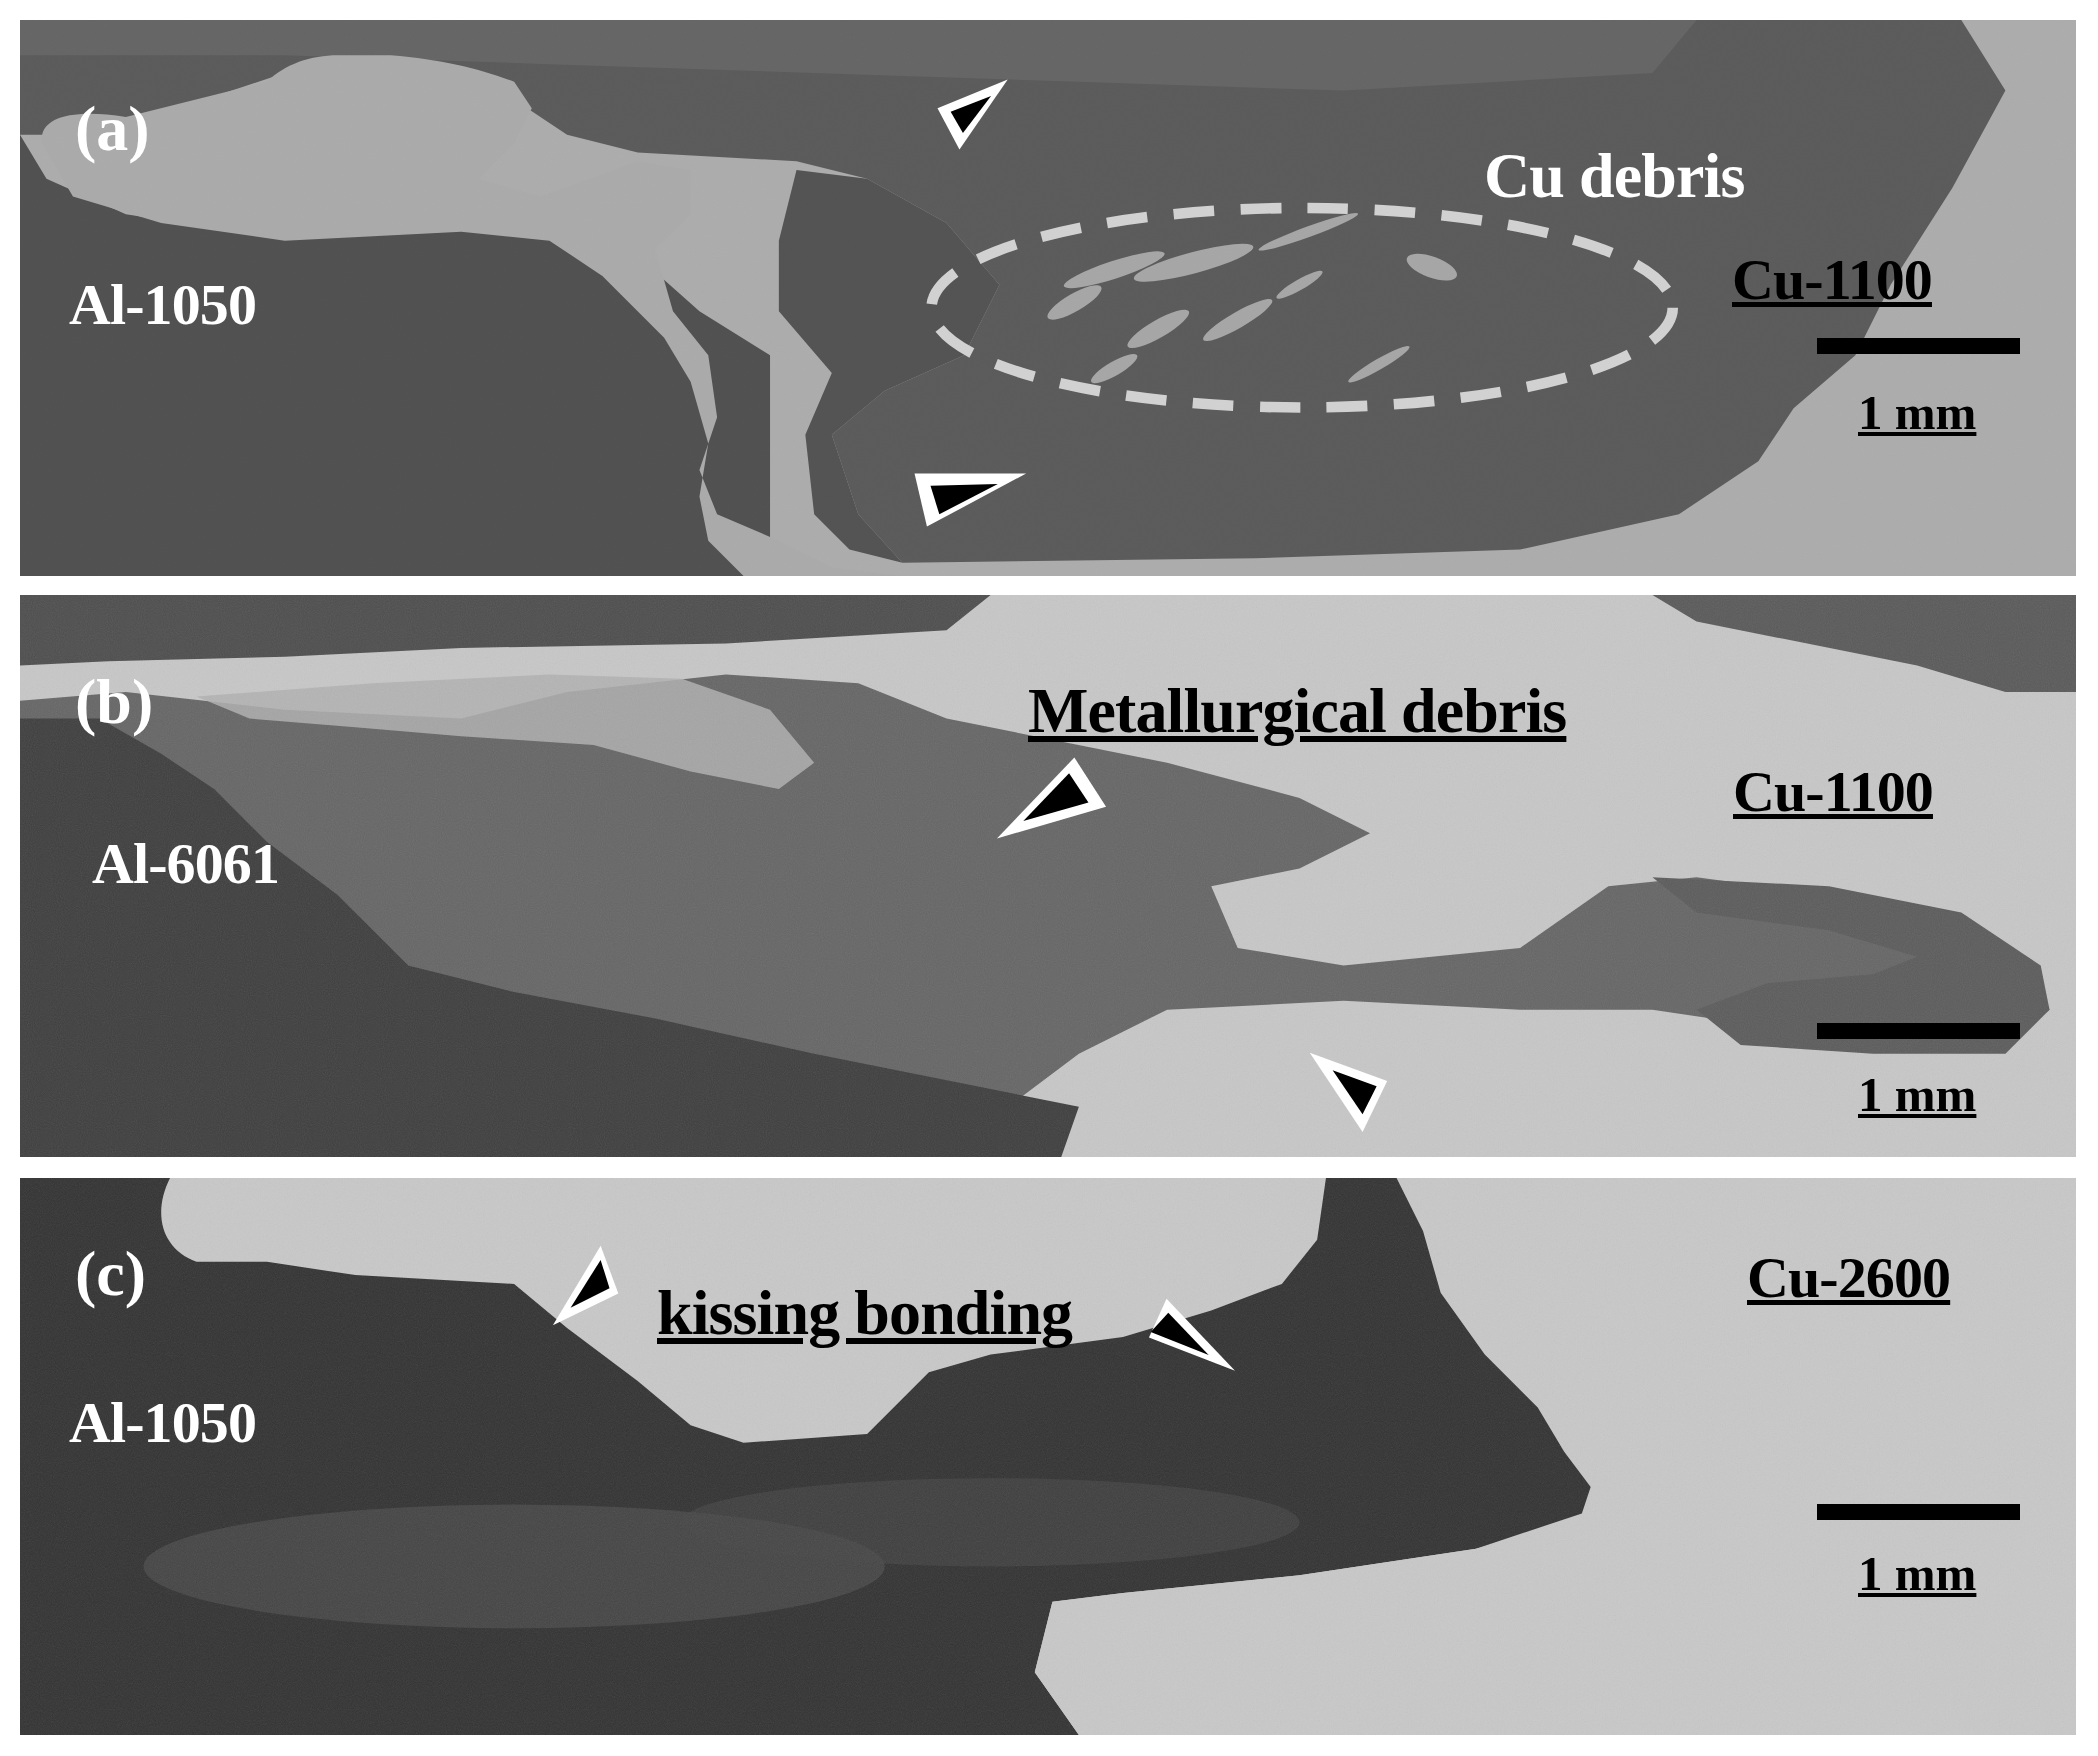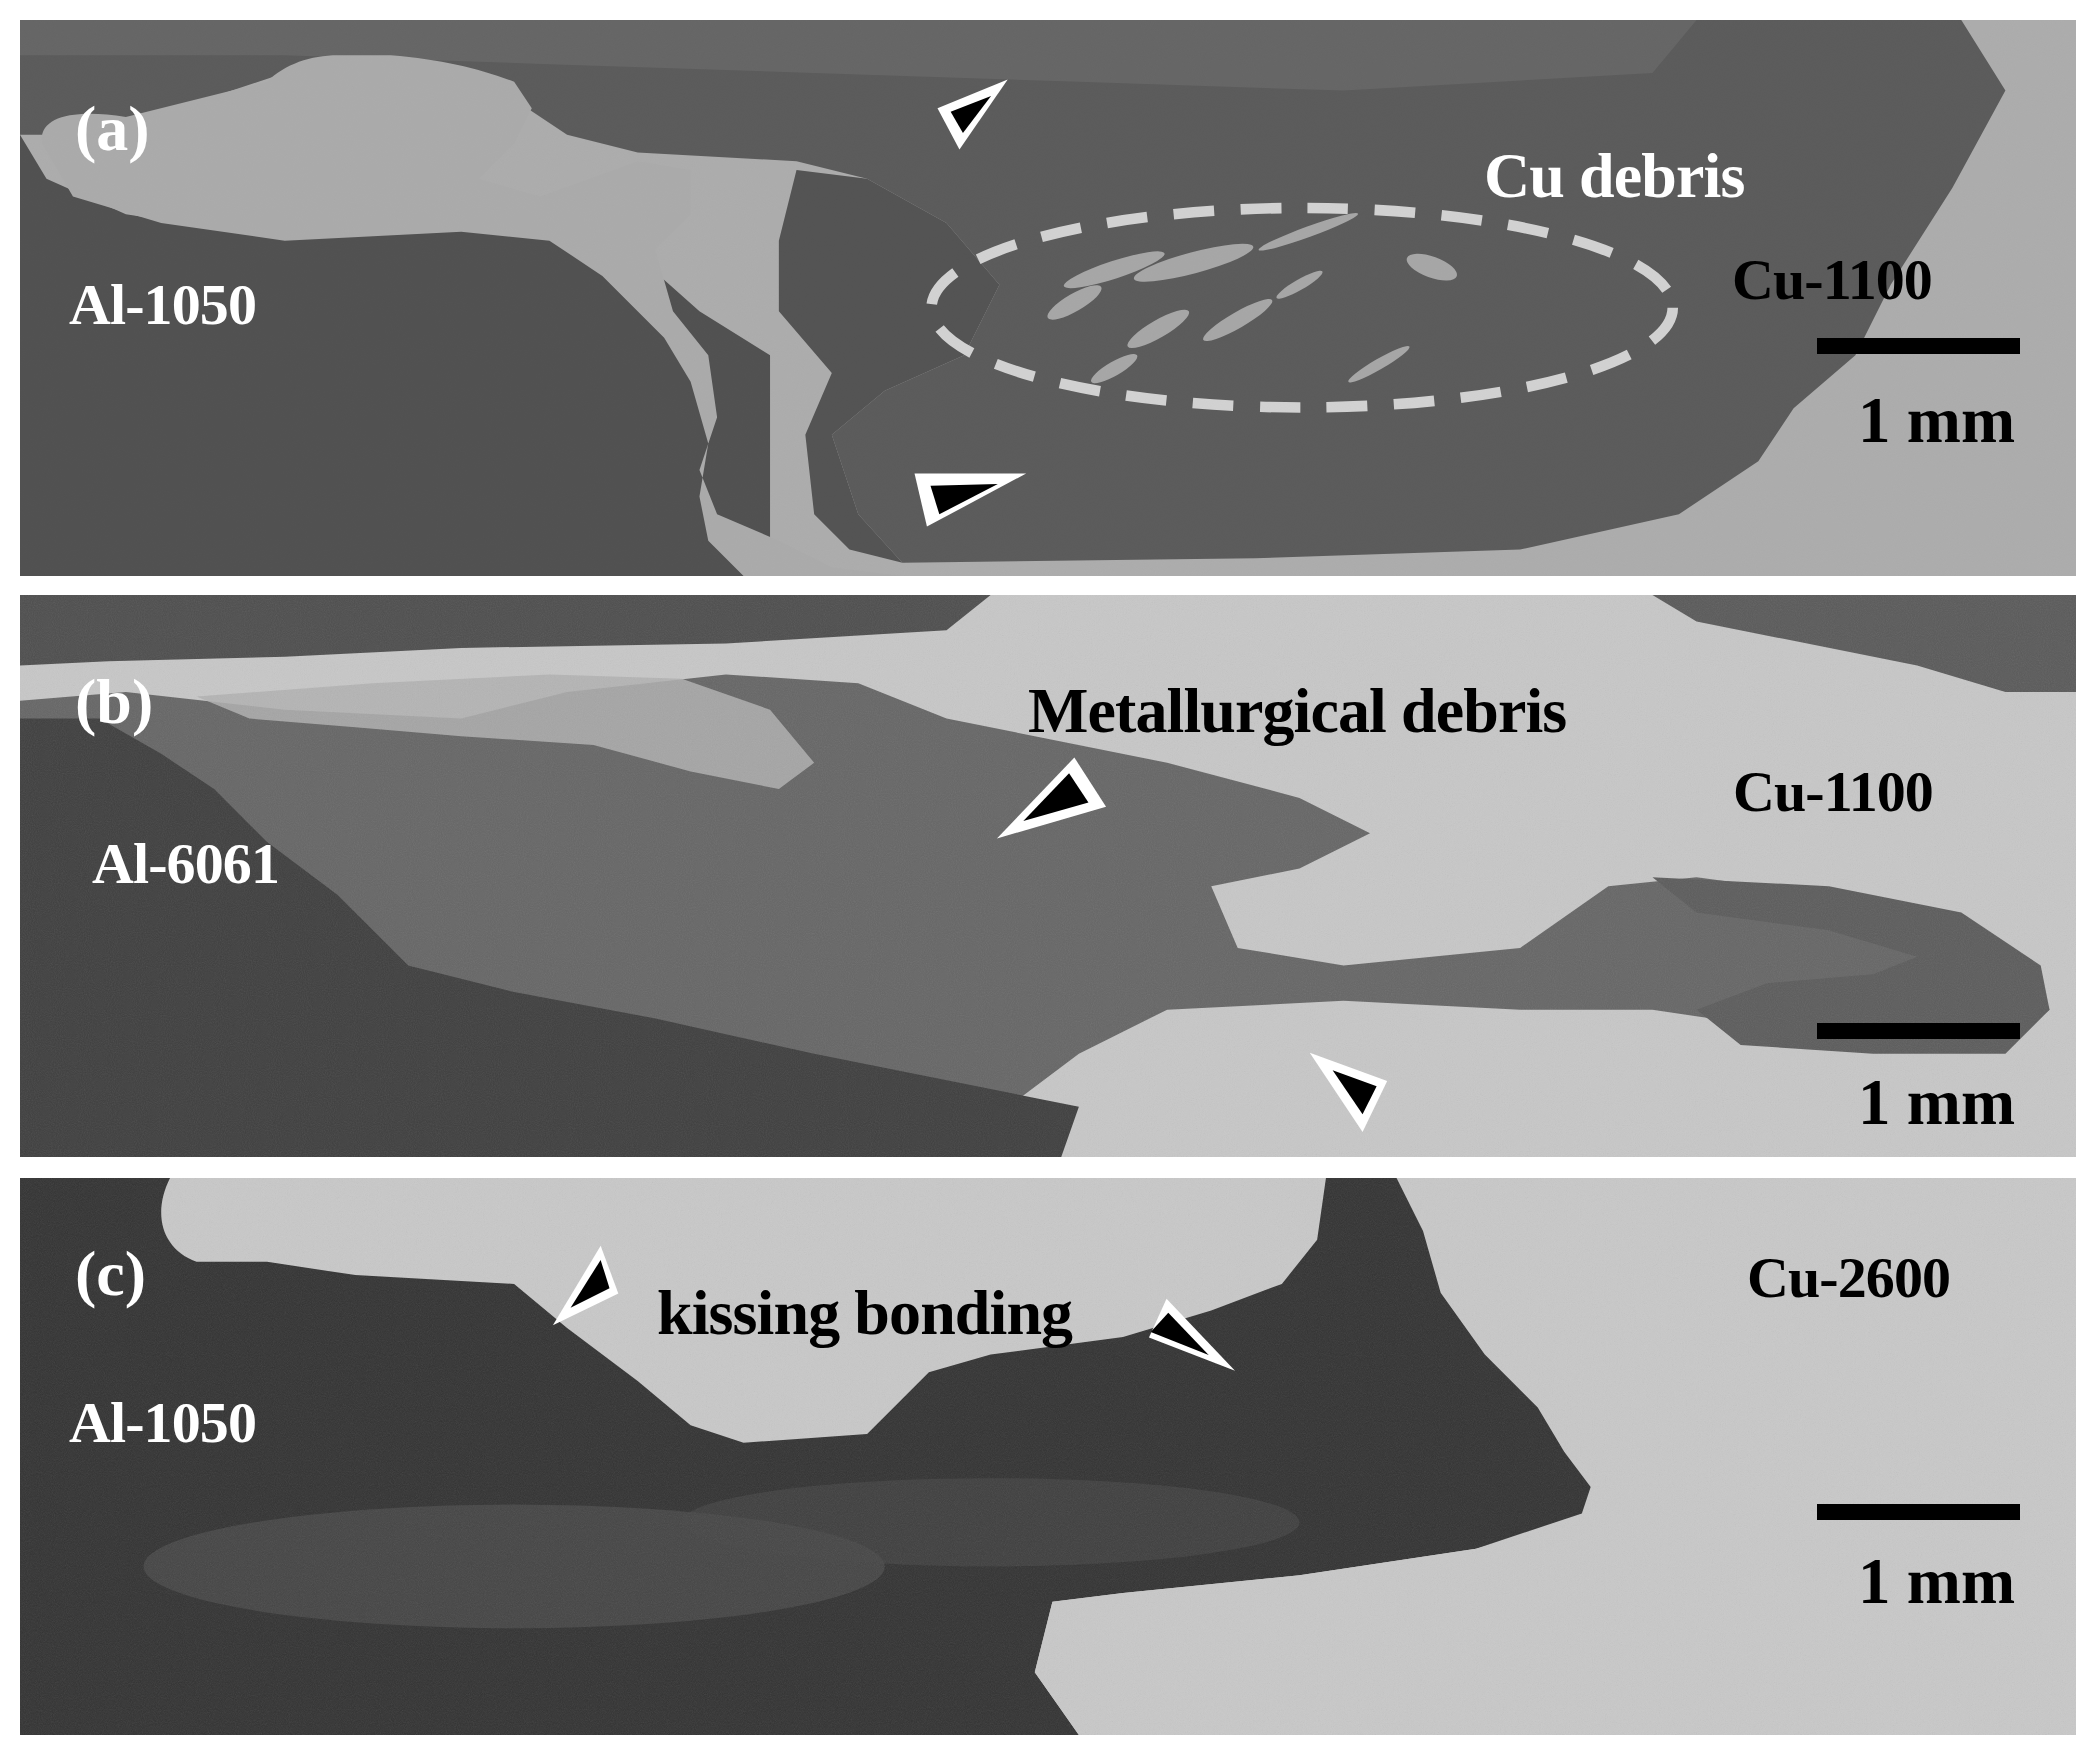--- a/index.html
+++ b/index.html
@@ -1,26 +1,26 @@
 <!DOCTYPE html>
 <html style="font-size:14px"><head>
 <meta charset="utf-8">
 <style>
   html,body{margin:0;padding:0;background:#ffffff;}
   body{width:2099px;height:1757px;position:relative;overflow:hidden;font-family:"Liberation Serif","DejaVu Serif",serif;}
   .panel{position:absolute;left:20px;width:2056px;overflow:hidden;}
   .panel svg.bg{position:absolute;left:0;top:0;width:100%;height:100%;}
   .lbl{position:absolute;font-weight:bold;line-height:1;white-space:nowrap;}
   .white{color:#ffffff;}
-  .black{color:#000000;}
+  .black{color:#000000;text-decoration:underline;}
   .panel-letter{font-size:64px;}
   .material{font-size:58px;letter-spacing:-0.9px;}
   .anno{font-size:64px;letter-spacing:-0.9px;}
   .scalebar{position:absolute;height:16px;background:#000;}
-  .scaletext{font-size:65px;}
+  .scaletext{font-size:49px;}
   .marker{position:absolute;}
 </style>
 </head>
 <body>
 
 <div class="panel" style="top:20px;height:556px;">
   <svg class="bg" viewBox="0 0 2330 630" preserveAspectRatio="none">
     <defs>
       <filter id="noiseA" x="0" y="0" width="100%" height="100%">
         <feTurbulence type="fractalNoise" baseFrequency="0.9" numOctaves="2" seed="3" result="n"></feTurbulence>

